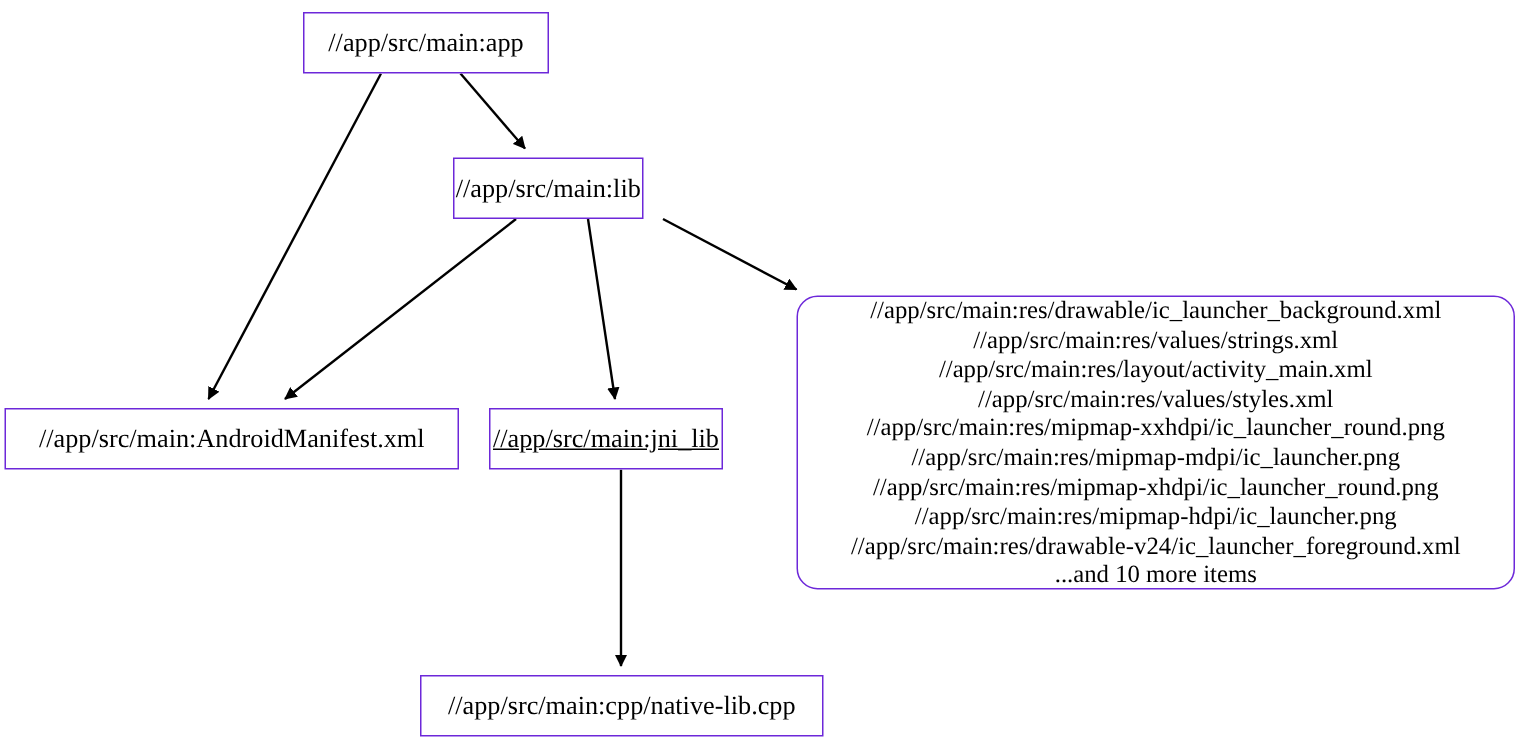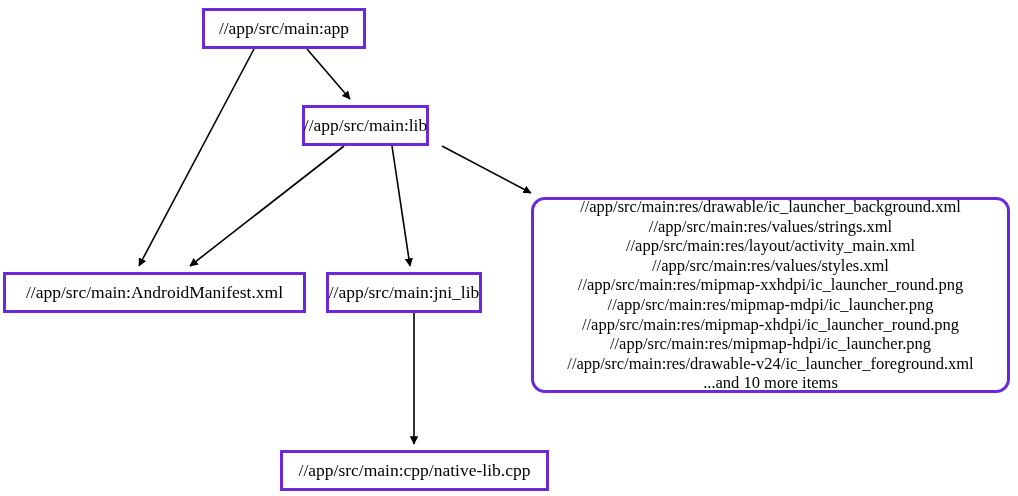--- a/index.html
+++ b/index.html
@@ -19,21 +19,21 @@
     position: absolute;
     left: 0;
     top: 0;
     width: 1018px;
     height: 496px;
     pointer-events: none;
   }
   .node {
     position: absolute;
     box-sizing: border-box;
-    border: 3px solid #6d28d9;
+    border: 1px solid #6d28d9;
     background: #ffffff;
     display: flex;
     align-items: center;
     justify-content: center;
     text-align: center;
     color: #000000;
     z-index: 2;
   }
   .node-label {
     display: block;
@@ -46,21 +46,21 @@
     line-height: 19.6px;
     white-space: pre;
     font-size: 16.5px;
     text-align: center;
   }
 
   
   #node-app          { left: 202px; top: 8px;   width: 164px; height: 41px; }
   #node-lib          { left: 302px; top: 105px; width: 127px; height: 41px; }
   #node-manifest     { left: 3px;   top: 272px; width: 303px; height: 41px; }
-  #node-jni          { left: 326px; top: 272px; width: 156px; height: 41px; }
+  #node-jni          { left: 326px; top: 272px; width: 156px; height: 41px; text-decoration: underline; }
   #node-nativelib    { left: 280px; top: 450px; width: 269px; height: 41px; }
   #node-resources    { left: 531px; top: 197px; width: 479px; height: 196px; border-radius: 14px; }
 </style>
 </head>
 <body>
 
 <div id="canvas">
 
   <svg id="edge-layer" viewBox="0 0 1018 496" width="1018" height="496">
     <defs>

